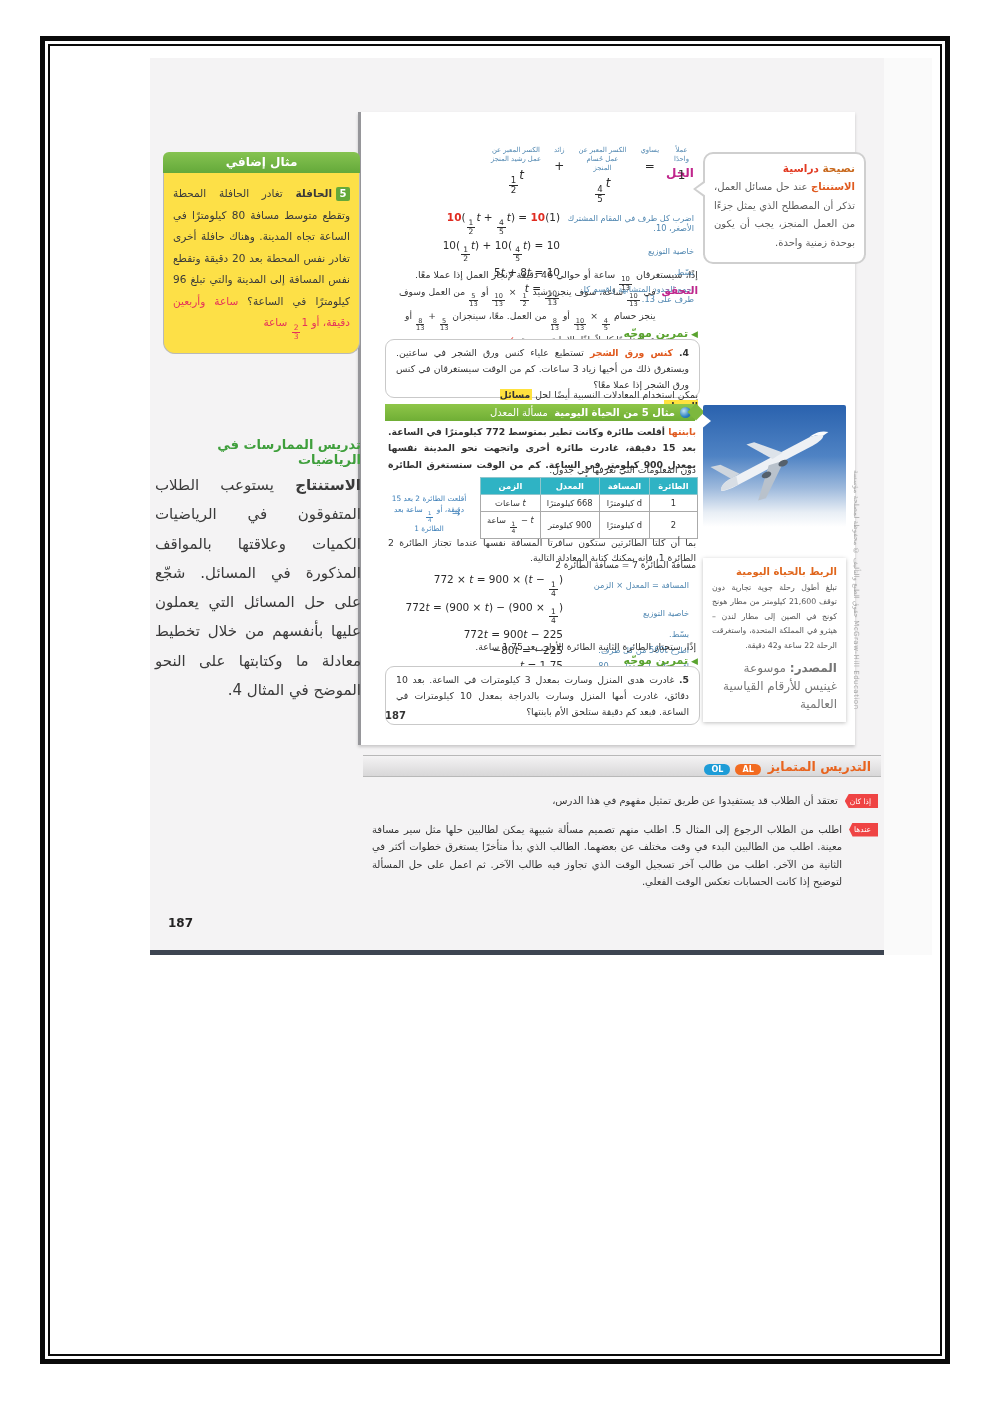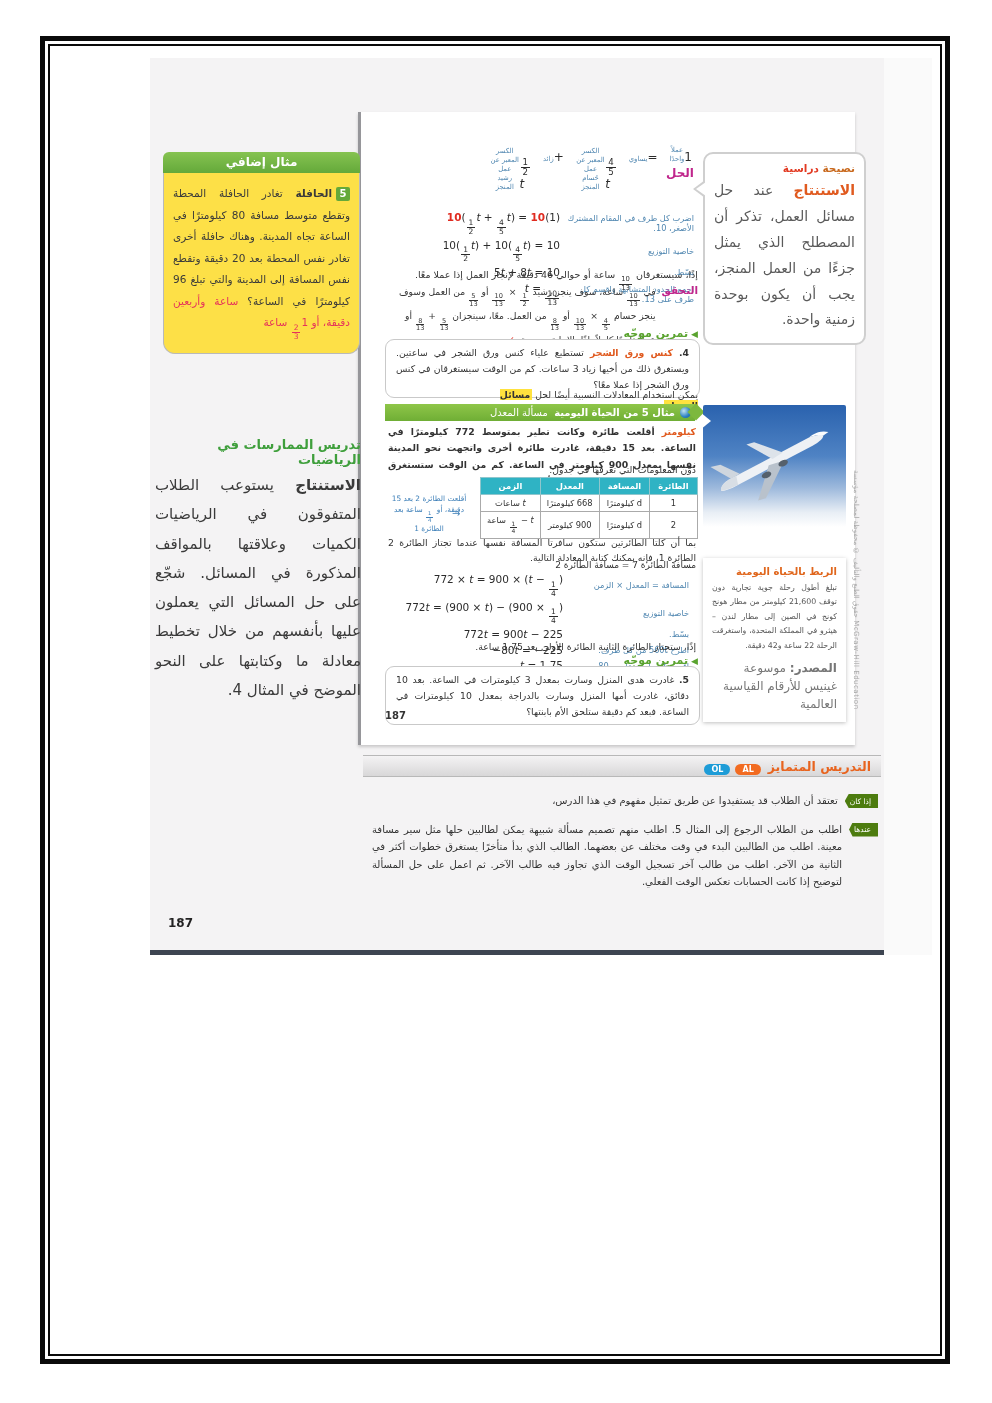--- a/index.html
+++ b/index.html
@@ -40,26 +40,26 @@
   .practices-b{font-size:15px;line-height:1.95;color:#3a3a3a;}
   
   .tip{position:absolute;left:703px;top:152px;width:141px;background:#fff;border:2px solid #cfcfcf;
        border-radius:10px;padding:8px 9px 10px;}
   .tip:before{content:"";position:absolute;left:-12px;top:26px;border-top:9px solid transparent;
        border-bottom:9px solid transparent;border-right:12px solid #cfcfcf;}
   .tip:after{content:"";position:absolute;left:-9px;top:28px;border-top:7px solid transparent;
        border-bottom:7px solid transparent;border-right:10px solid #fff;}
   .tip-title{font-size:10.5px;font-weight:bold;margin-bottom:4px;}
   .tip-w1{color:#c96a1f;} .tip-w2{color:#e23a22;}
-  .tip-body{font-size:14px;line-height:1.85;color:#5a5a5a;}
+  .tip-body{font-size:10px;line-height:1.85;color:#5a5a5a;}
   
   .sol-label{position:absolute;left:666px;top:166px;color:#c0268c;font-weight:bold;font-size:12px;}
   .eqarea{position:absolute;left:478px;top:146px;width:214px;display:flex;direction:ltr;
           justify-content:space-between;align-items:flex-start;}
-  .eqcol{display:flex;flex-direction:row;align-items:flex-end;margin-left:12px;}
+  .eqcol{display:flex;flex-direction:column;align-items:center;margin-left:12px;}
   .eqlbl{font-size:6.8px;color:#4f86b0;text-align:center;line-height:1.3;direction:rtl;max-width:72px;}
   .eqm{font-size:12px;color:#2b2b2b;margin-top:4px;direction:ltr;}
   .steps{position:absolute;display:flex;flex-direction:column;gap:3px;}
   .steps1{left:390px;top:211px;width:308px;}
   .steps2{left:393px;top:573px;width:300px;}
   .srow{display:flex;direction:ltr;align-items:center;}
   .smath{width:170px;direction:ltr;text-align:right;font-size:10.5px;color:#2b2b2b;line-height:1.2;}
   .snote{flex:1;direction:rtl;text-align:right;font-size:8.2px;color:#4f86b0;padding-right:4px;line-height:1.25;}
   .concl{position:absolute;left:390px;top:267px;width:308px;font-size:9.5px;line-height:1.6;color:#333;}
   .check{position:absolute;left:390px;top:284px;width:308px;display:flex;direction:rtl;}
@@ -116,21 +116,21 @@
   .tdm-bar{position:absolute;left:363px;top:755px;width:518px;height:22px;
            background:linear-gradient(#f4f3f4,#d8d7d8);border-top:1px solid #b8b8b8;
            border-bottom:1px solid #b8b8b8;display:flex;direction:rtl;align-items:center;
            padding:0 10px;box-sizing:border-box;gap:7px;}
   .tdm-title{color:#e8641f;font-weight:bold;font-size:12.5px;}
   .pill{display:inline-block;color:#fff;font-size:8px;font-weight:bold;padding:1px 7px;
         border-radius:8px;direction:ltr;}
   .tdm-items{position:absolute;left:372px;top:792px;width:506px;display:flex;flex-direction:column;
              gap:11px;direction:rtl;}
   .tdmrow{display:flex;direction:rtl;gap:7px;align-items:flex-start;}
-  .tdmtag{background:#4d7c0f;color:#fff;font-size:7.5px;padding:2.5px 7px 2.5px 5px;white-space:nowrap;
+  .tdmtag{background:#ef4444;color:#fff;font-size:7.5px;padding:2.5px 7px 2.5px 5px;white-space:nowrap;
           clip-path:polygon(0 50%,12% 0,100% 0,100% 100%,12% 100%);margin-top:2px;}
   .tdmtxt{flex:1;font-size:10px;line-height:1.75;text-align:justify;color:#333;}
   i{font-style:italic;}
 </style>
 </head>
 <body>
 
 <div id="canvas">
 
   <div class="frame-outer">
@@ -269,21 +269,21 @@
   <div class="exbox exbox4 rtl jus"><span class="btok">4.</span> <span class="otok">كنس ورق الشجر</span> تستطيع علياء كنس ورق الشجر في ساعتين. ويستغرق ذلك من أخيها زياد 3 ساعات. كم من الوقت سيستغرقان في كنس ورق الشجر إذا عملا معًا؟</div>
 
   <div class="bridge rtl">يمكن استخدام المعادلات النسبية أيضًا لحل <span class="hltok">مسائل المعدل</span>.</div>
 
   <div class="exbar">
     <span class="globe"></span>
     <span class="diamond"></span>
     <b>مثال 5 من الحياة اليومية</b>&nbsp;&nbsp;<span>مسألة المعدل</span>
   </div>
 
-  <div class="problem rtl jus"><span class="otok">كيلومتر</span> أقلعت طائرة وكانت تطير بمتوسط 772 كيلومترًا في الساعة. بعد 15 دقيقة، غادرت طائرة أخرى واتجهت نحو المدينة نفسها بمعدل 900 كيلومتر في الساعة. كم من الوقت ستستغرق الطائرة الثانية لاجتياز الطائرة الأولى؟</div>
+  <div class="problem rtl jus"><span class="otok">بابنتها</span> أقلعت طائرة وكانت تطير بمتوسط 772 كيلومترًا في الساعة. بعد 15 دقيقة، غادرت طائرة أخرى واتجهت نحو المدينة نفسها بمعدل 900 كيلومتر في الساعة. كم من الوقت ستستغرق الطائرة الثانية لاجتياز الطائرة الأولى؟</div>
   <div class="tnote rtl">دوّن المعلومات التي تعرفها في جدول.</div>
   <div class="ptable">
       <table>
         <thead>
           <tr>
             <th>الطائرة</th>
             <th>المسافة</th>
             <th>المعدل</th>
             <th>الزمن</th>
           </tr>

